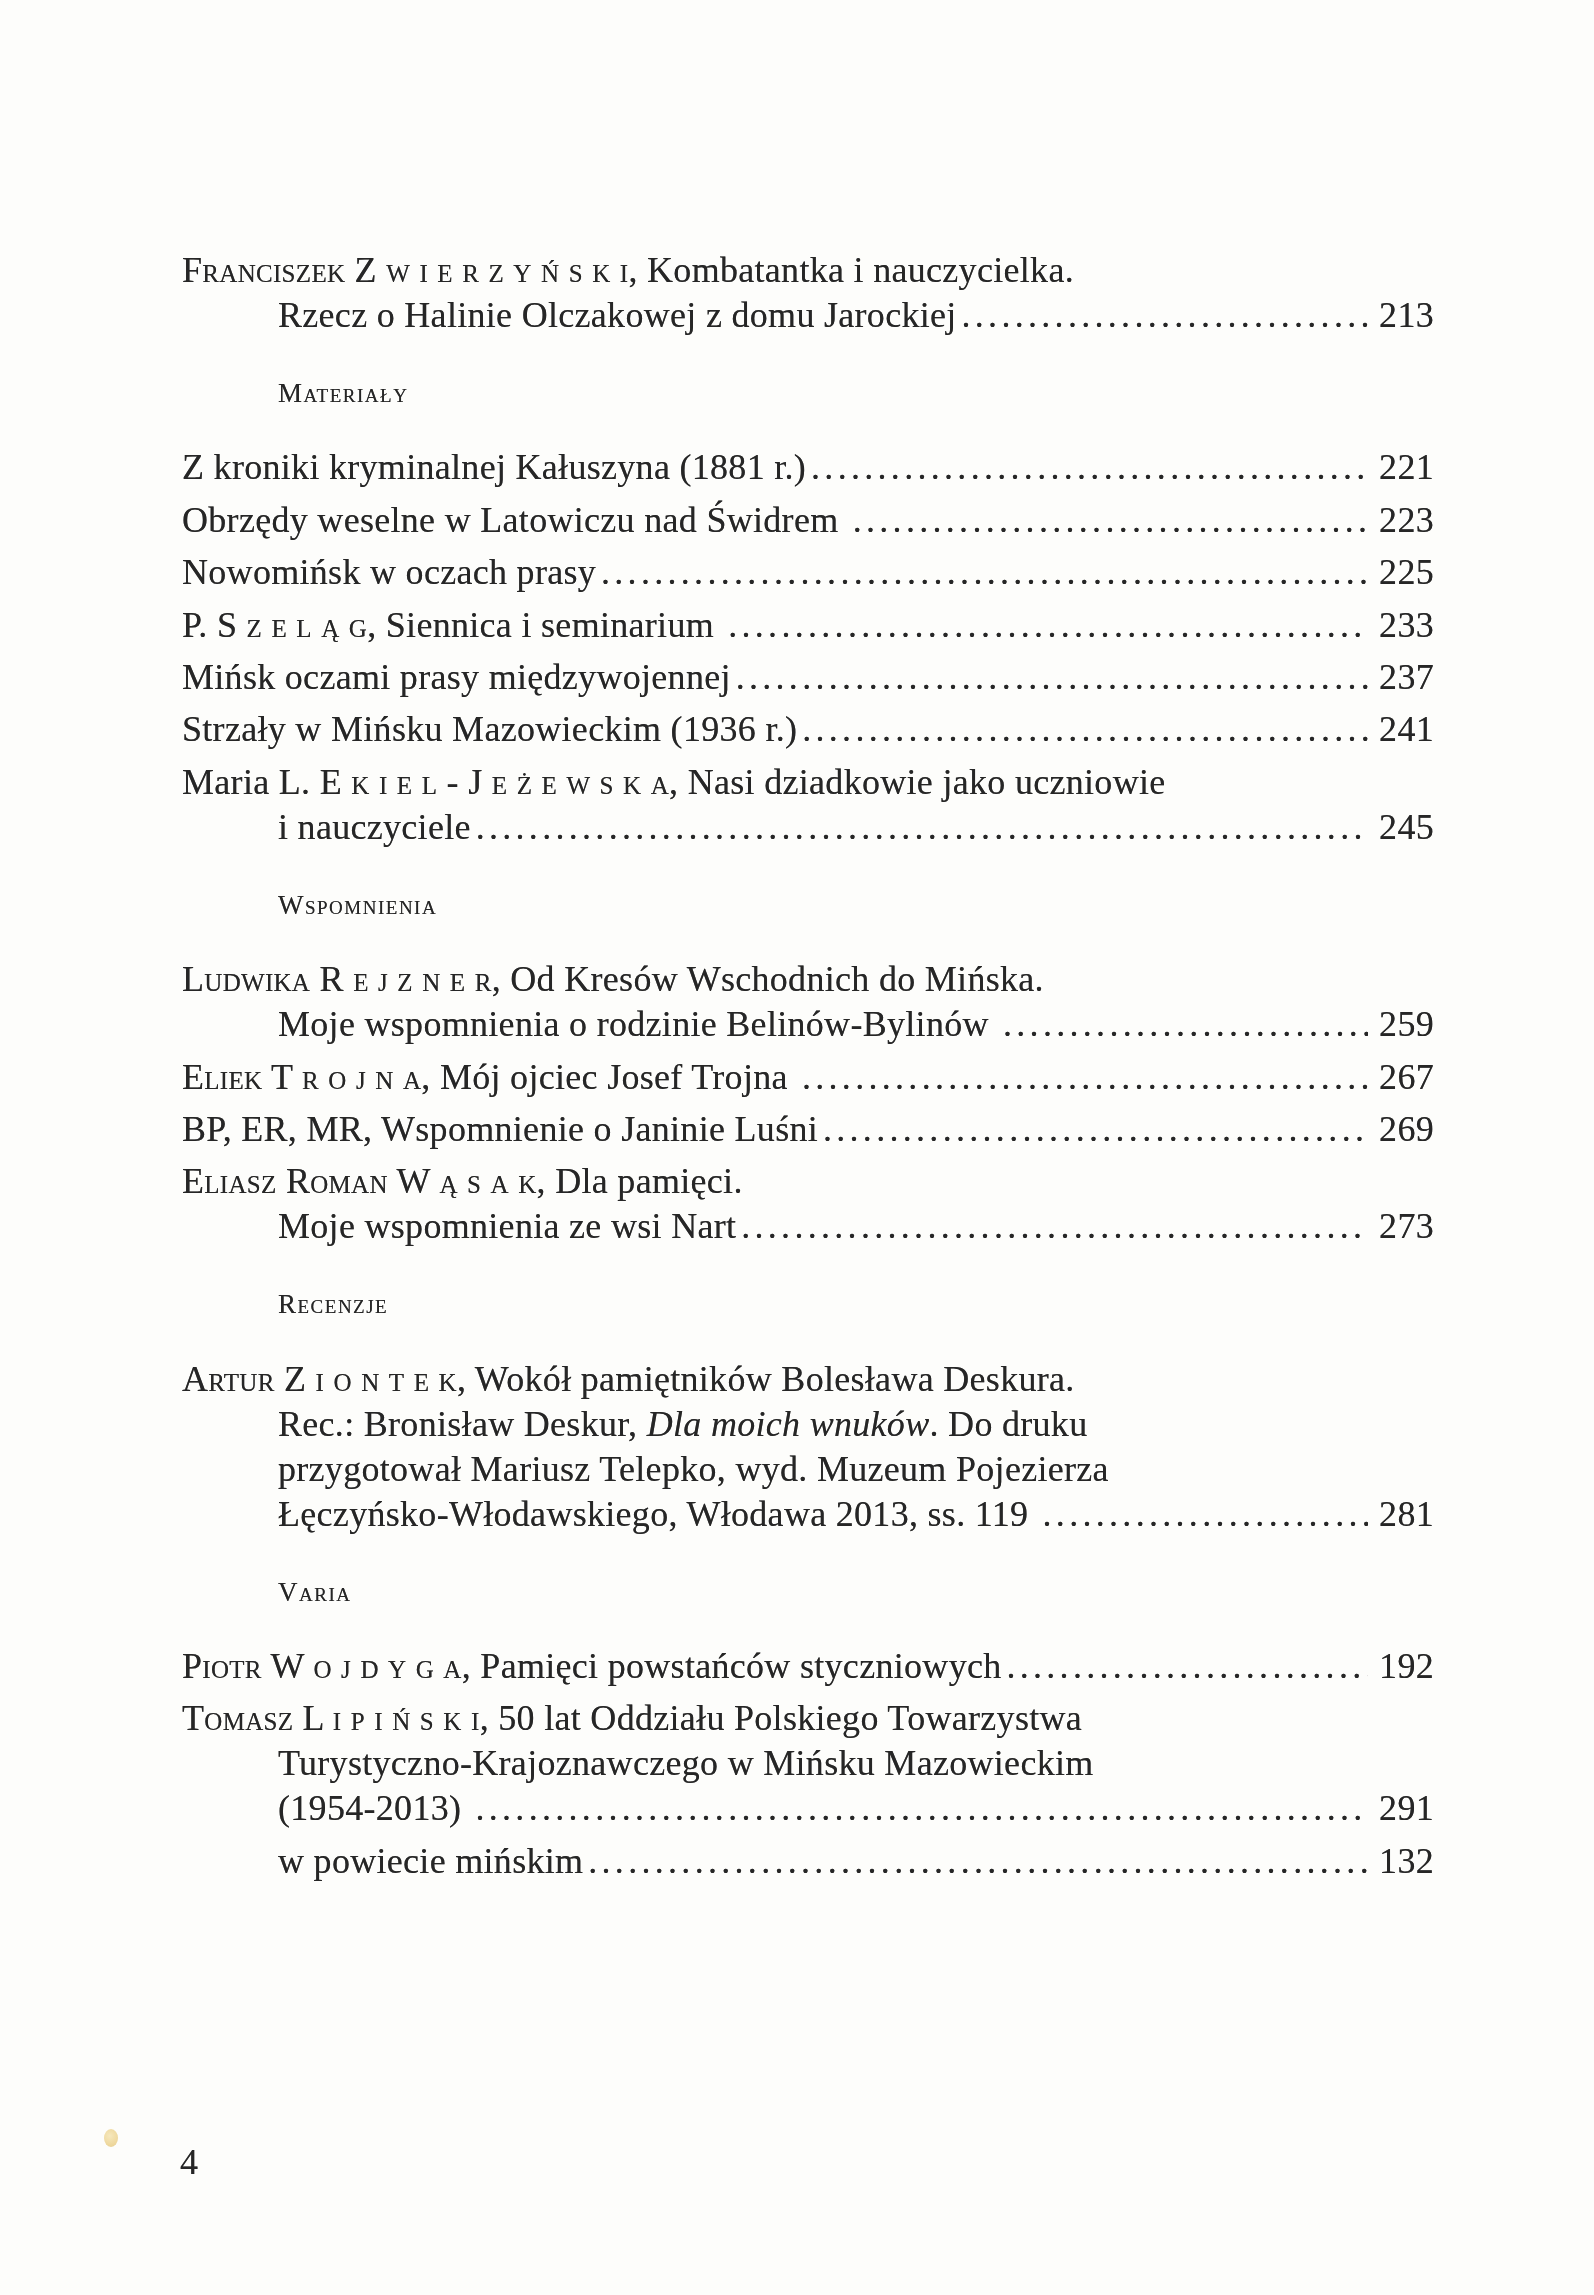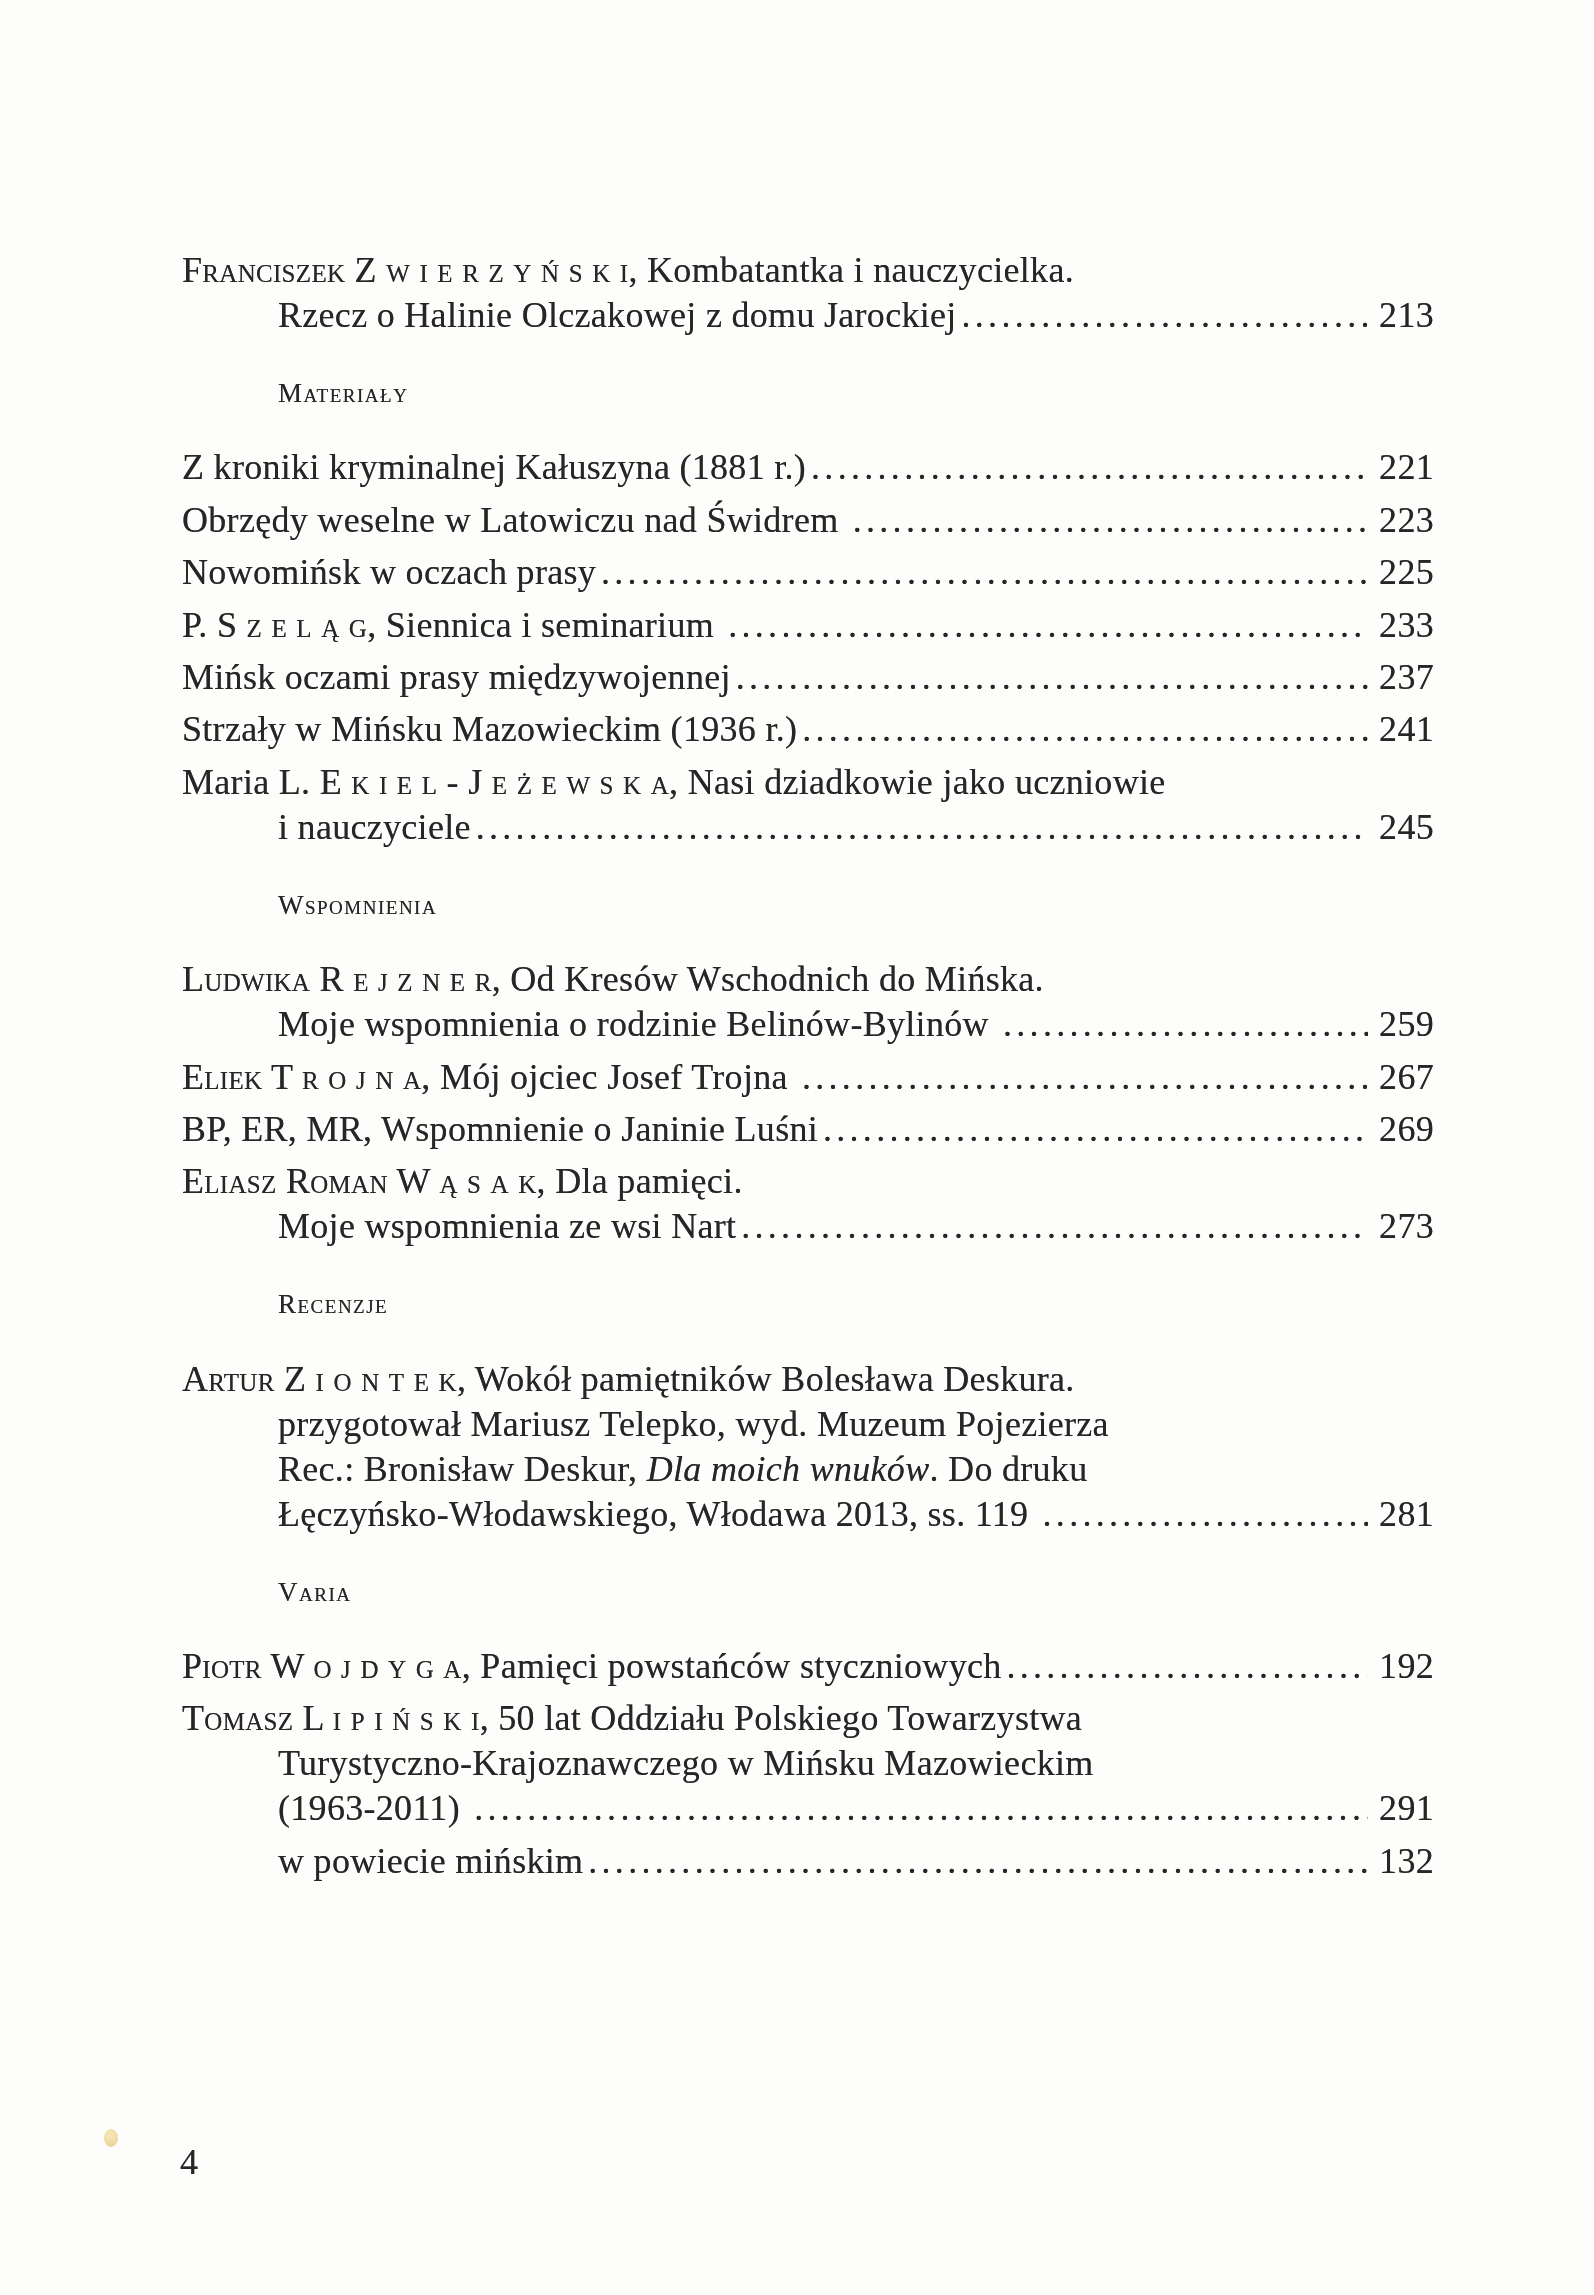--- a/index.html
+++ b/index.html
@@ -195,28 +195,28 @@
     </section>
 
     <section>
       <h2 class="sec-heading">Recenzje</h2>
       <div class="entry">
         <div class="line">
           <span class="sc">Artur Z i o n t e k</span>
             <span>, Wokół pamiętników Bolesława Deskura.</span>
         </div>
         <div class="line indent">
-          <span>przygotował Mariusz Telepko, wyd. Muzeum Pojezierza</span>
-        </div>
-        <div class="line indent">
           <span>Rec.: Bronisław Deskur, </span>
             <span class="it">Dla moich wnuków</span>
             <span>. Do druku</span>
         </div>
         <div class="line indent">
+          <span>przygotował Mariusz Telepko, wyd. Muzeum Pojezierza</span>
+        </div>
+        <div class="line indent">
           <span>Łęczyńsko-Włodawskiego, Włodawa 2013, ss. 119 </span>
           <span class="leader"></span>
           <span class="pnum">281</span>
         </div>
       </div>
     </section>
 
     <section>
       <h2 class="sec-heading">Varia</h2>
       <div class="entry">
@@ -229,21 +229,21 @@
       </div>
       <div class="entry">
         <div class="line">
           <span class="sc">Tomasz L i p i ń s k i</span>
             <span>, 50 lat Oddziału Polskiego Towarzystwa</span>
         </div>
         <div class="line indent">
           <span>Turystyczno-Krajoznawczego w Mińsku Mazowieckim</span>
         </div>
         <div class="line indent">
-          <span>(1963-2011) </span>
+          <span>(1954-2013) </span>
           <span class="leader"></span>
           <span class="pnum">291</span>
         </div>
       </div>
       <div class="entry">
         <div class="line indent">
           <span>w powiecie mińskim</span>
           <span class="leader"></span>
           <span class="pnum">132</span>
         </div>

